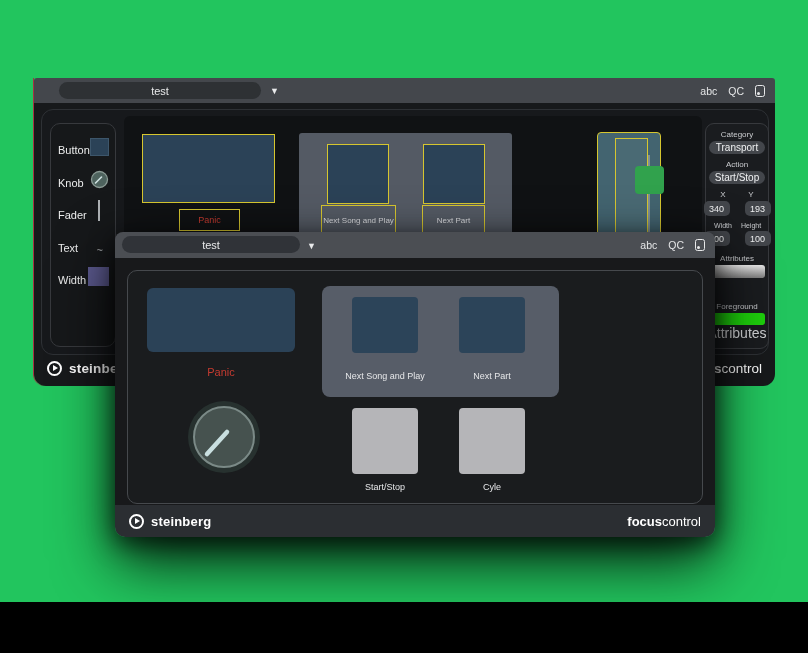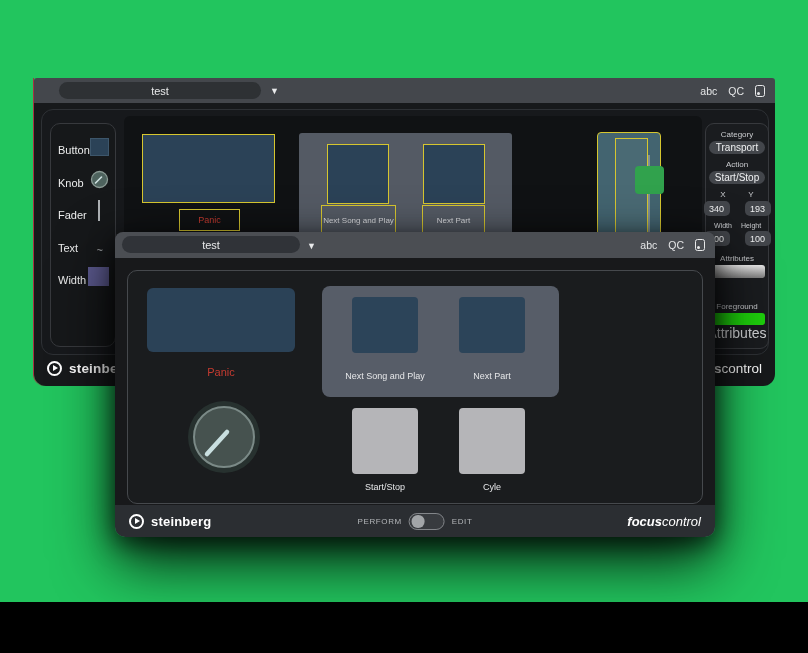--- a/index.html
+++ b/index.html
@@ -252,26 +252,19 @@
       <div class="fw-abs fw-gray-label ss">Start/Stop</div>
       <div class="fw-abs fw-gray-label cy">Cyle</div>
 
     </div>
 
     <div class="front-footer">
       <div style="display:flex;align-items:center;">
         <span class="logo-circle"></span>
         <span class="brand-text" style="font-size:13px;">steinberg</span>
       </div>
-      <div class="mode-switch">
-        <span class="mode-label">PERFORM</span>
-        <div class="toggle">
-          <div class="toggle-knob"></div>
-        </div>
-        <span class="mode-label">EDIT</span>
-      </div>
-      <div class="product" style="font-size:13px;font-style:italic;">
+      <div class="product" style="font-size:13px;">
         <b>focus</b><span>control</span>
       </div>
     </div>
   </div>
 
 </div>
 
 </body></html>

